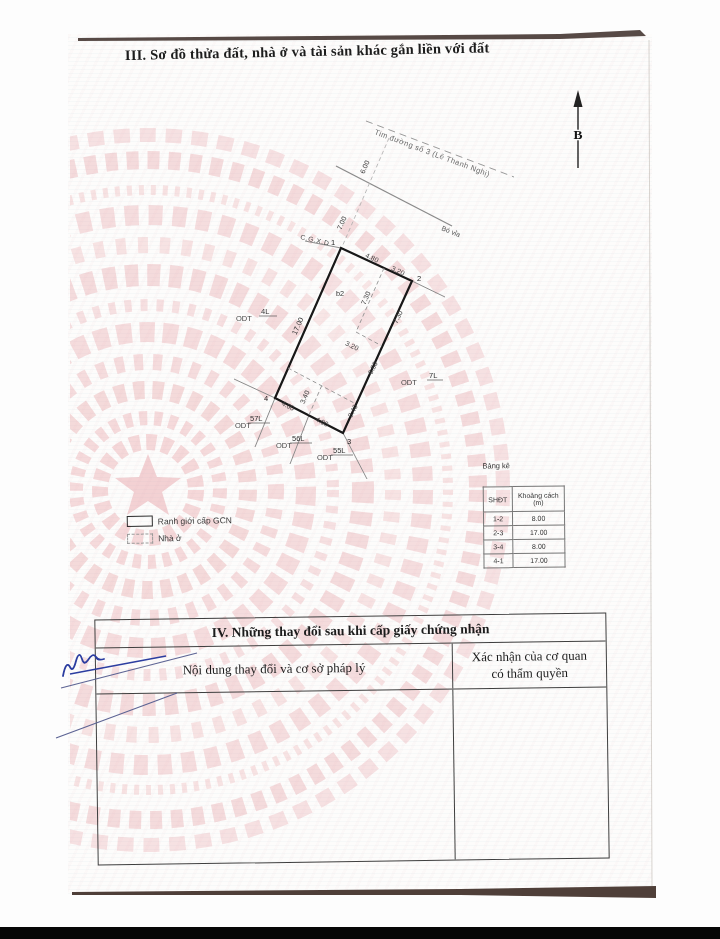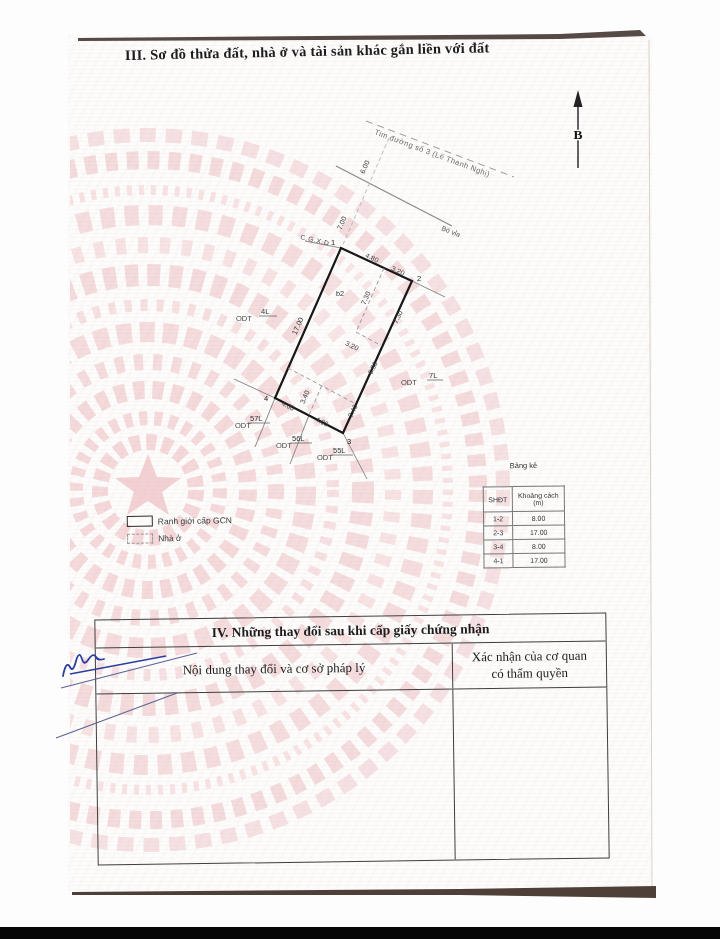--- a/index.html
+++ b/index.html
@@ -23,21 +23,21 @@
   
   .legend{position:absolute;left:127px;top:515px;transform:rotate(-1deg);}
   .legend-row{display:flex;align-items:center;margin-bottom:7px;}
   .legend-box-solid{width:24px;height:9px;border:1.4px solid #2c2c2c;background:transparent;}
   .legend-box-dashed{width:24px;height:8px;border:1px dashed #9a9a9a;background:transparent;}
   .legend-label{margin-left:5px;font-size:8.5px;color:#3a3a3a;}
 
   
   .bangke{position:absolute;left:483px;top:461px;width:82px;transform:rotate(-0.6deg);
      font-size:7px;color:#333;}
-  .bangke-title{text-align:center;margin-bottom:16px;font-size:7.5px;color:#333;}
+  .bangke-title{text-align:left;margin-bottom:16px;font-size:7.5px;color:#333;}
   .bk-table{border:1px solid #6e6e6e;border-collapse:collapse;width:100%;}
   .bk-table td{border:0.8px solid #777;padding:1px 2px;text-align:center;vertical-align:middle;}
   .bk-head td{height:22px;}
   .bk-row td{height:11px;}
 
   
   .sec4{position:absolute;left:96px;top:616px;width:512px;height:246px;
      border:1.4px solid #3f3f3f;transform:rotate(-0.8deg);transform-origin:center center;
      font-family:"Liberation Serif",serif;color:#1c1c1c;box-sizing:border-box;
      display:flex;flex-direction:column;background:transparent;}

